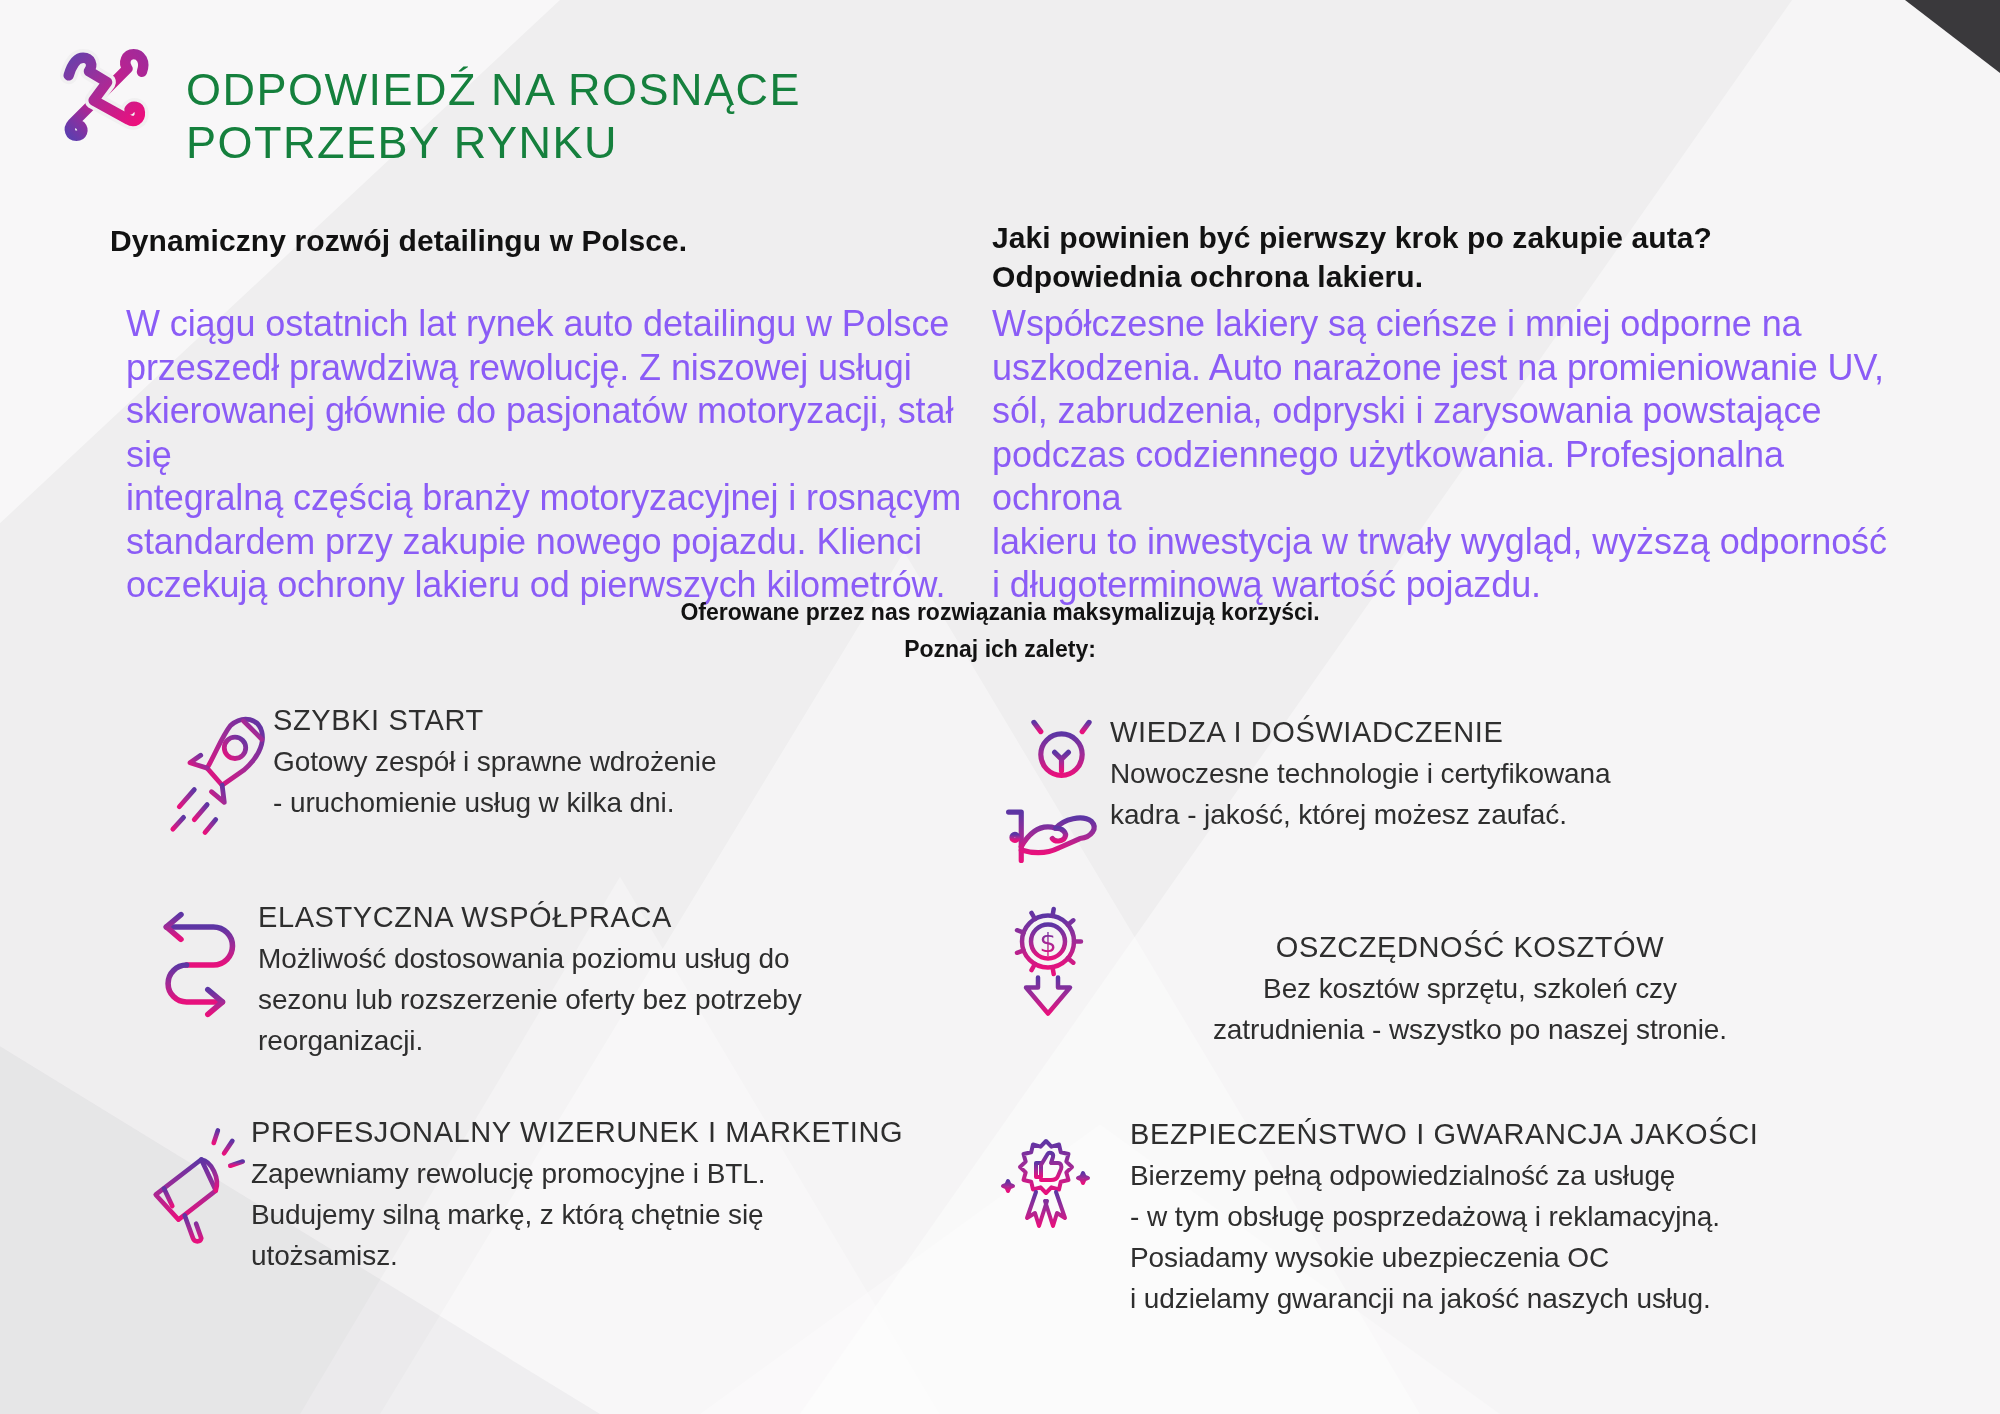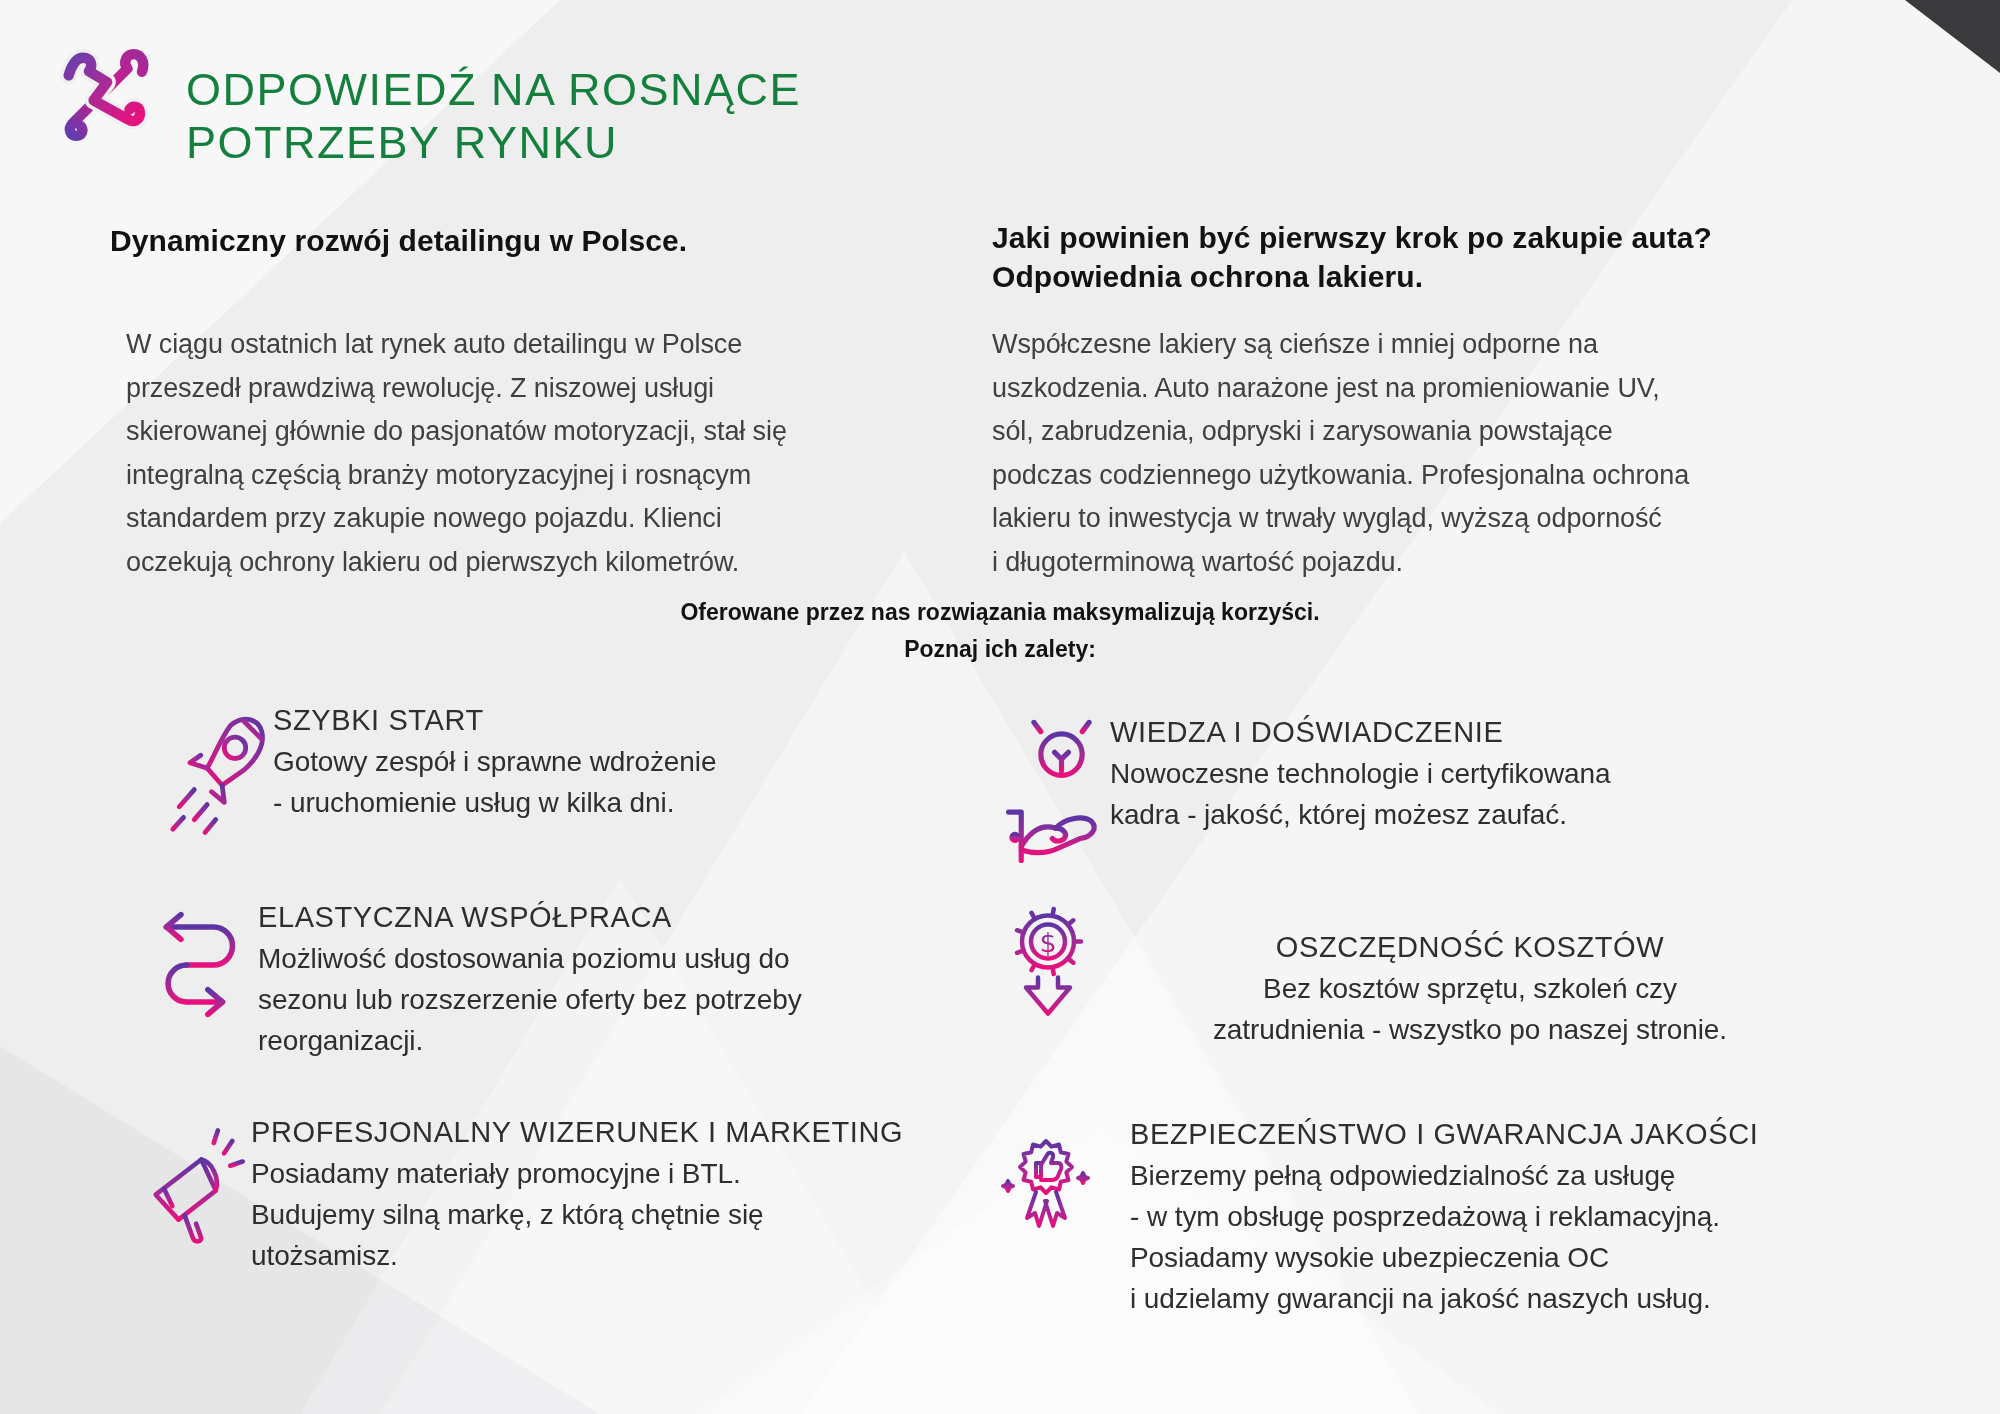--- a/index.html
+++ b/index.html
@@ -32,22 +32,22 @@
     color:#15803d;white-space:pre-line;font-weight:400;
   }
   
   .intro-heading{
     position:absolute;font-size:30px;font-weight:700;line-height:39px;
     color:#121212;white-space:pre-line;letter-spacing:.1px;
   }
   .heading-left{left:110px;top:221px;width:700px;}
   .heading-right{left:992px;top:218px;width:830px;}
   .intro-body{
-    position:absolute;font-size:27px;line-height:43.5px;
-    color:#404040;white-space:pre-line;letter-spacing:-.1px;margin-top:21px;
+    position:absolute;font-size:36px;line-height:43.5px;
+    color:#8b5cf6;white-space:pre-line;letter-spacing:-.1px;
   }
   .body-left{left:126px;top:302px;width:840px;}
   .body-right{left:992px;top:302px;width:900px;}
   
   .benefits-heading{
     position:absolute;left:0;top:594px;width:2000px;
     text-align:center;font-size:23px;font-weight:700;
     line-height:36.5px;color:#121212;white-space:pre-line;
   }
   
@@ -247,21 +247,21 @@
         <path d="M22 70 L30 87"></path>
         <path d="M42 96 L50 118 C51.5 122 57 122 58 118 L53 104"></path>
         <path d="M80 36 L88 24"></path>
           <path d="M86 48 L98 44"></path>
           <path d="M70 26 L74 14"></path>
       </g>
     </svg>
   </div>
   <div class="feat-text" id="f5-text">
     <div class="feat-title">PROFESJONALNY WIZERUNEK I MARKETING</div>
-    <div class="feat-body">Posiadamy materiały promocyjne i BTL.
+    <div class="feat-body">Zapewniamy rewolucję promocyjne i BTL.
 Budujemy silną markę, z którą chętnie się
 utożsamisz.</div>
   </div>
 
   <div class="feat-icon" id="f6-icon">
     <svg viewBox="0 0 100 140" width="100" height="158" preserveAspectRatio="xMidYMid meet">
       <defs>
           <linearGradient id="g6" x1="0" y1="0" x2="0" y2="1">
         <stop offset="0" stop-color="#5c35a4"></stop>
             <stop offset=".5" stop-color="#a12a96"></stop>

